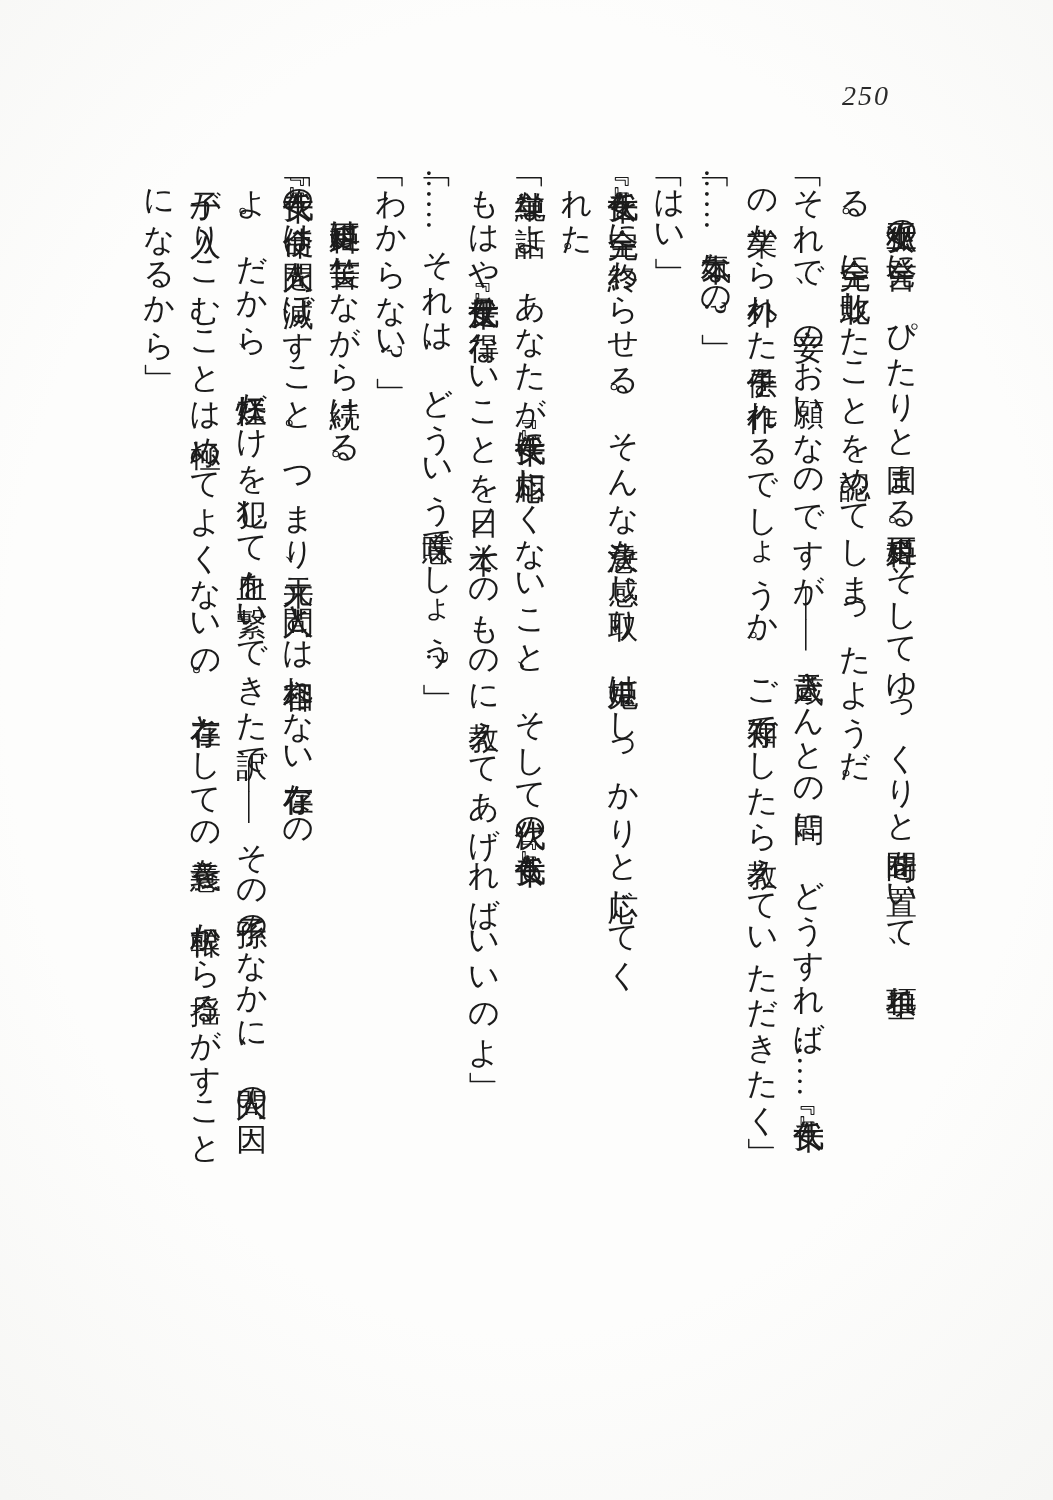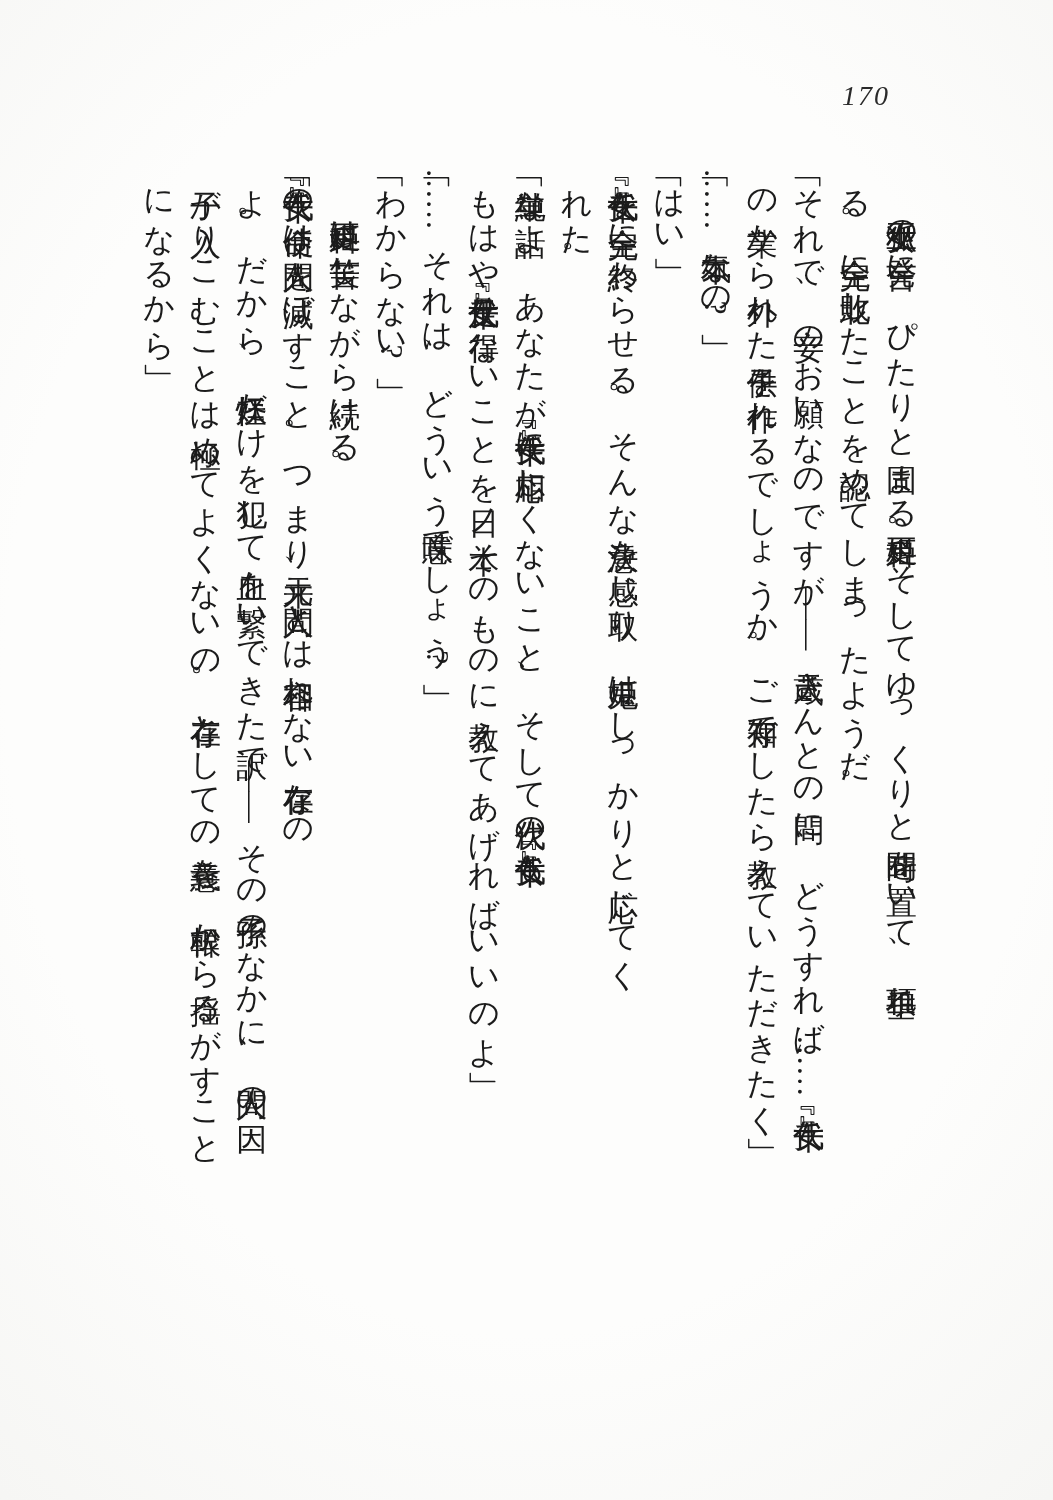--- a/index.html
+++ b/index.html
@@ -43,21 +43,21 @@
     font-kerning: none;
   }
   .col.indent {
     text-indent: 1em;
   }
 </style>
 </head>
 <body>
 
 <div class="page">
-  <div class="page-number">170</div>
+  <div class="page-number">250</div>
   <div class="text-block">
       <div class="col indent">狐巫女の発言に、ぴたりと固まる更科姫。そしてゆっくりと時間を置いて、項垂れ</div>
       <div class="col">る。完全に敗北したことを認めてしまったようだ。</div>
       <div class="col">「それで、妾のお願いなのですが――天蔵さんとの間に、どうすれば……『千代女』</div>
       <div class="col">の業から外れた子供を作れるでしょうか。ご存知でしたら教えていただきたく」</div>
       <div class="col">「……本気なの?」</div>
       <div class="col">「はい」</div>
       <div class="col">『千代女』を完全に終わらせる。そんな決意を感じ取り、鬼姫はしっかりと応じてく</div>
       <div class="col">れた。</div>
       <div class="col">「単純な話よ。あなたが『千代女』に相応しくないこと、そして次代の『千代女』も</div>

